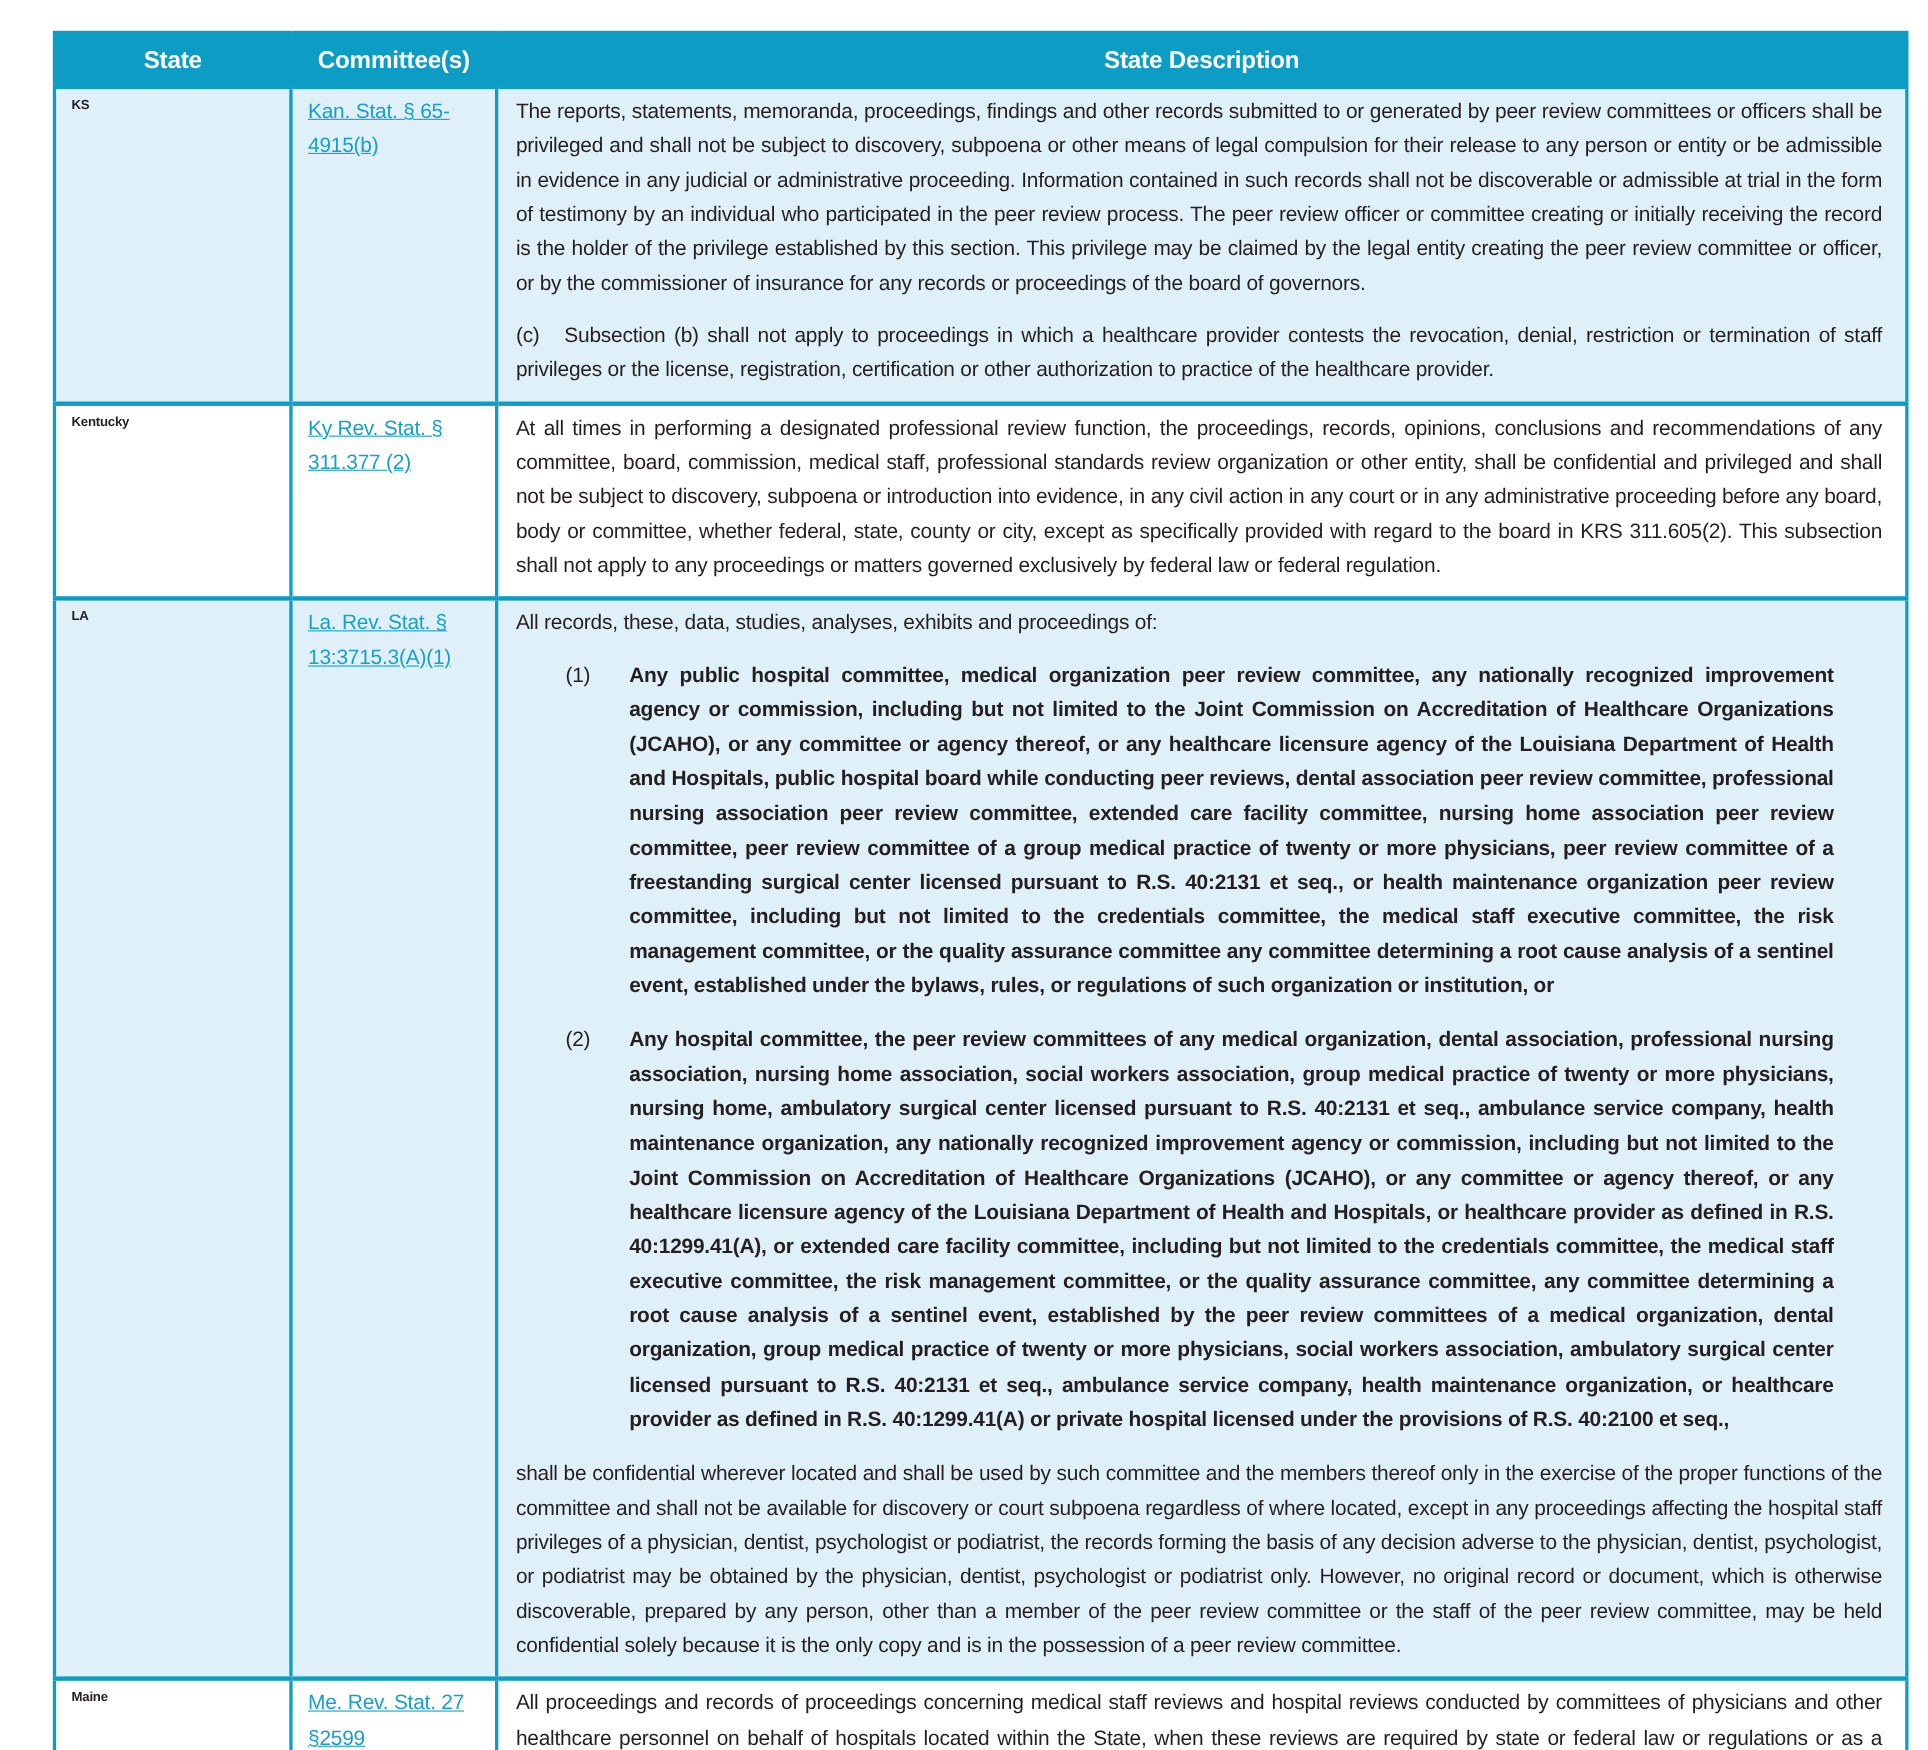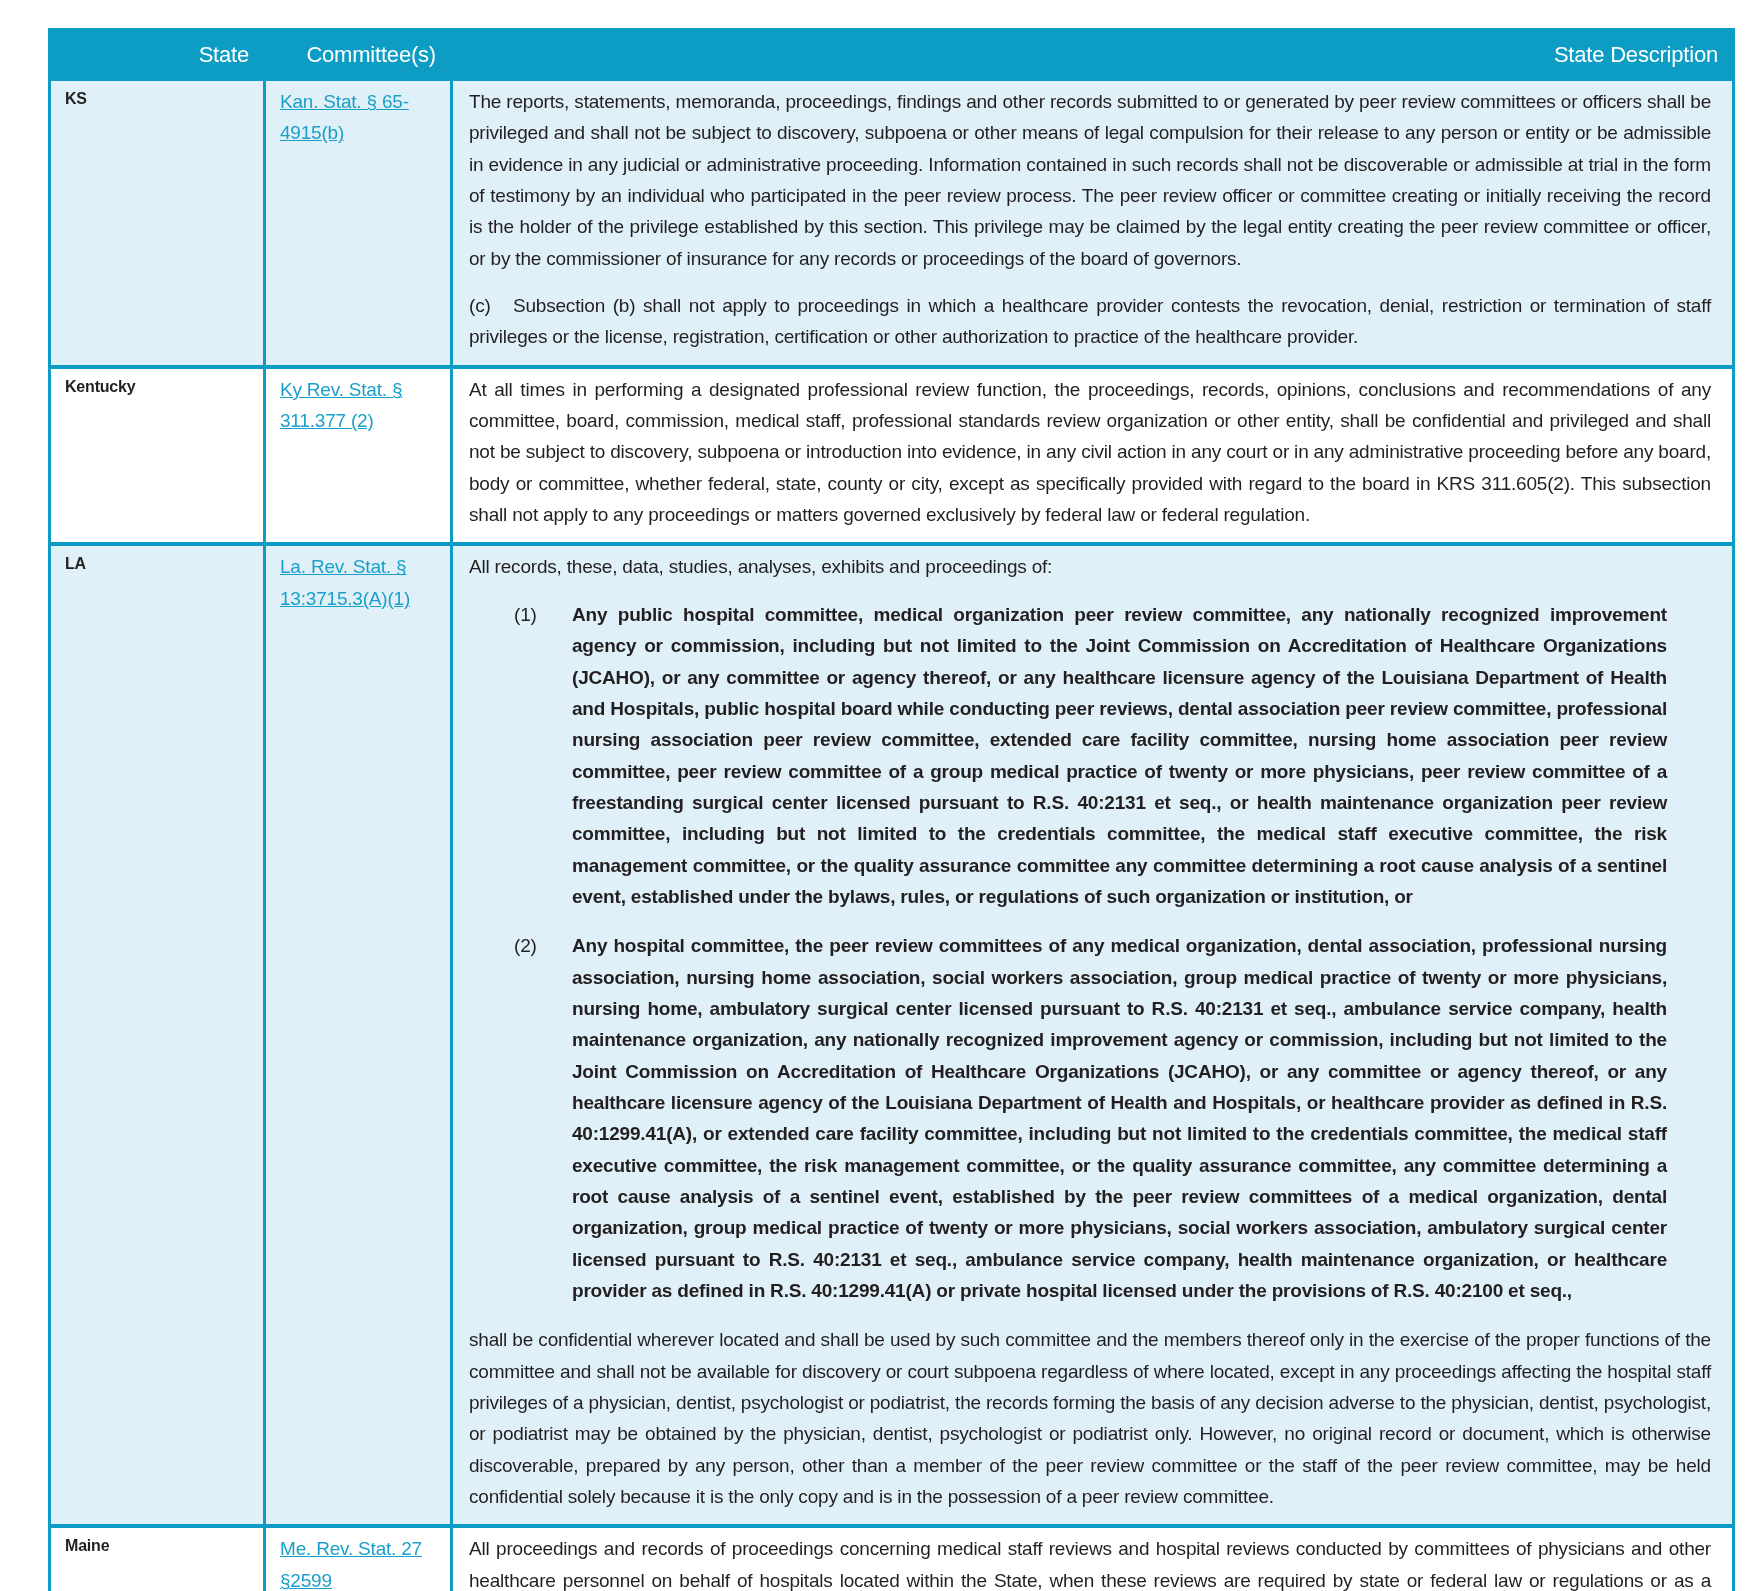--- a/index.html
+++ b/index.html
@@ -27,36 +27,36 @@
   table.statute-table td{
     border:3px solid var(--teal);
     border-top-width:4px;
     border-bottom-width:4px;
     vertical-align:top;
   }
   thead th{
     background:var(--teal);
     color:#ffffff;
     font-size:22px;
-    font-weight:normal;
-    text-align:right;
+    font-weight:bold;
+    text-align:center;
     padding:10px 14px 9px 14px;
     letter-spacing:-0.2px;
   }
   td{
     font-size:19px;
     line-height:1.65;
     letter-spacing:-0.2px;
     padding:5px 14px 12px 14px;
   }
   tr.alt td{background:var(--rowblue);}
   tr.plain td{background:#ffffff;}
   td.state-cell{
     font-weight:bold;
-    font-size:16px;
+    font-size:12px;
   }
   td.cite-cell{
     padding-right:12px;
   }
   td.cite-cell a{
     color:var(--link);
     text-decoration:underline;
     display:block;
   }
   td.desc-cell{

